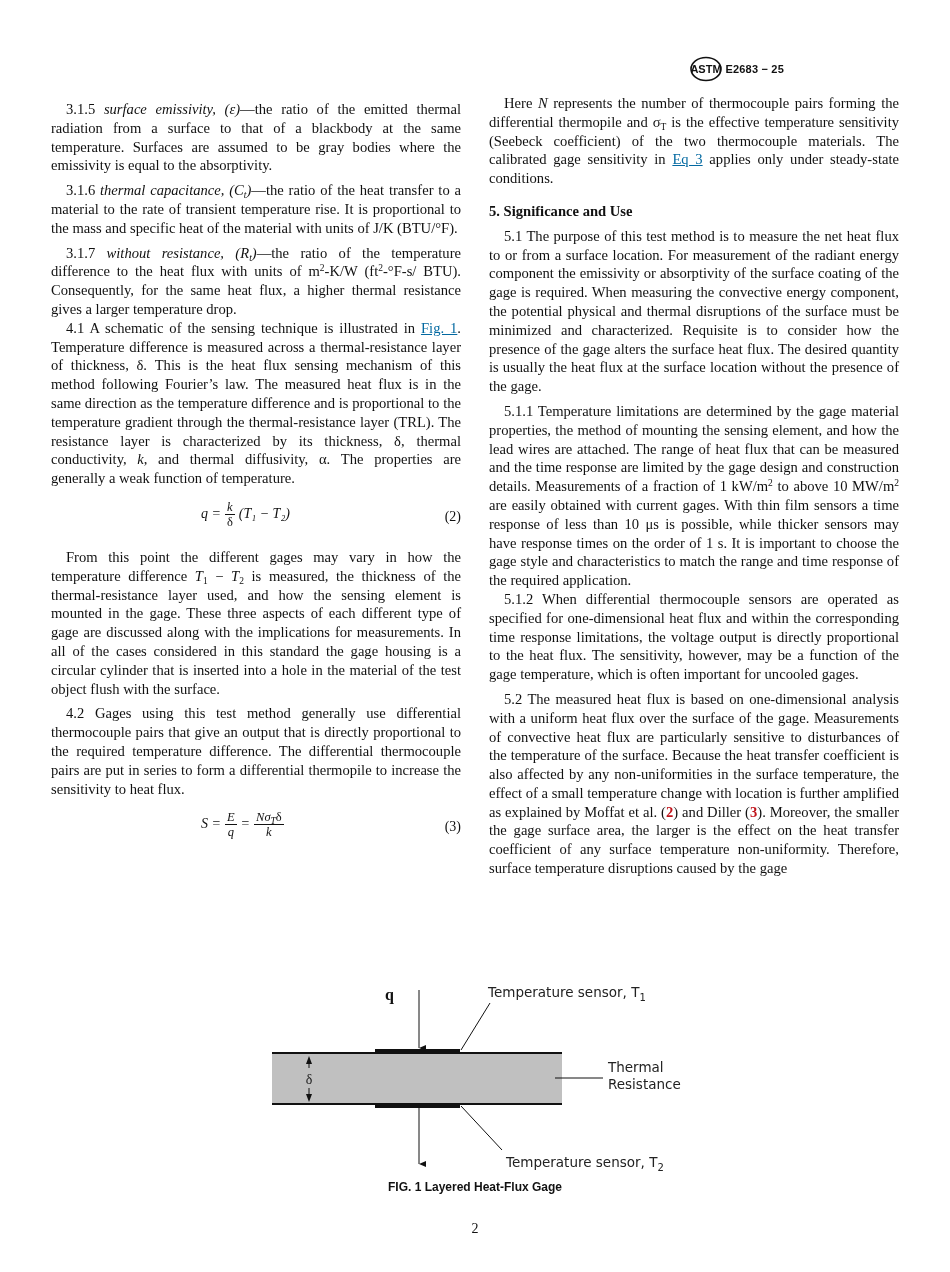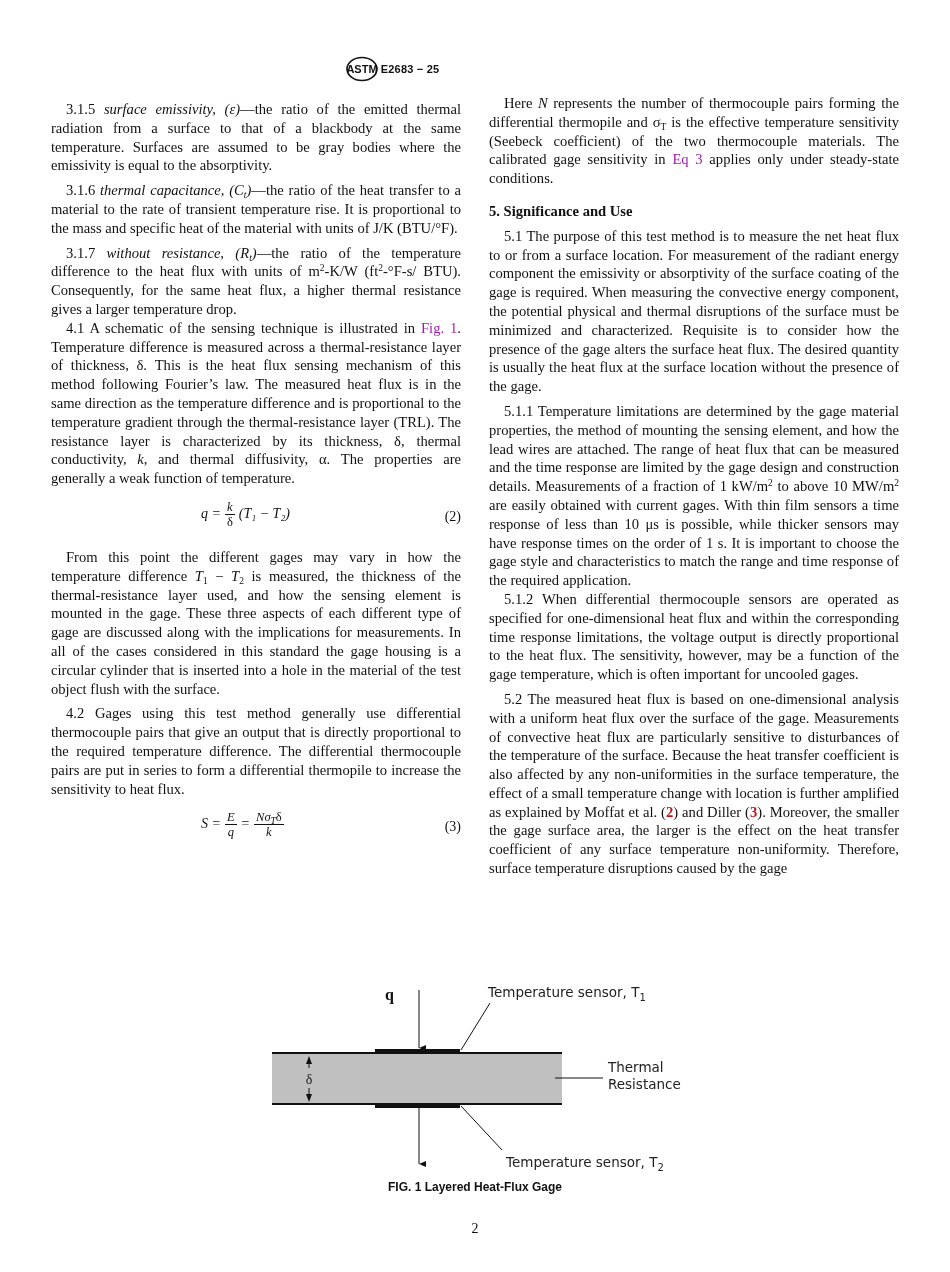--- a/index.html
+++ b/index.html
@@ -3,37 +3,37 @@
 <meta charset="utf-8">
 <style>
   html, body { margin: 0; padding: 0; background: #ffffff; }
   body {
     width: 950px; height: 1272px; position: relative; overflow: hidden;
     font-family: "Liberation Serif", "DejaVu Serif", serif;
     color: #111; font-size: 14.6px; line-height: 18.8px;
   }
   .header {
     position: absolute; top: 56px; left: 0; width: 784px; height: 26px;
-    display: flex; justify-content: center; align-items: center; gap: 2px;
+    display: flex; justify-content: flex-end; align-items: center; gap: 2px;
   }
   .header .logo { width: 34px; height: 26px; }
   .header .docnum {
     font-family: "Liberation Sans", "DejaVu Sans", sans-serif;
     font-weight: bold; font-size: 11px; letter-spacing: 0.2px;
   }
   .col { position: absolute; top: 94px; width: 410px; }
   .col.left { left: 51px; }
   .col.right { left: 489px; }
   p { margin: 0; text-align: justify; }
   p.ind { text-indent: 15px; }
   .gap { margin-top: 6px; }
   h2 {
     margin: 14px 0 6px 0; font-size: 14.6px; font-weight: bold; line-height: 18.8px;
   }
-  .red { color: #a21caf; }
+  .red { color: #0369a1; text-decoration: underline; }
   .redb { color: #c0141b; font-weight: bold; }
   i { font-style: italic; }
   sup { font-size: 9.5px; line-height: 0; vertical-align: 5px; }
   sub { font-size: 9.5px; line-height: 0; vertical-align: -3px; }
   .eq {
     position: relative; height: 40px; margin: 10px 0 10px 0;
   }
   .eq .body { position: absolute; left: 150px; top: 2px; display: flex; align-items: center; font-style: italic; font-size: 14px; }
   .eq .num { position: absolute; right: 0; top: 10px; font-size: 14px; }
   .frac { display: inline-flex; flex-direction: column; align-items: center; margin: 0 4px; font-size: 12.5px; line-height: 14px; }

